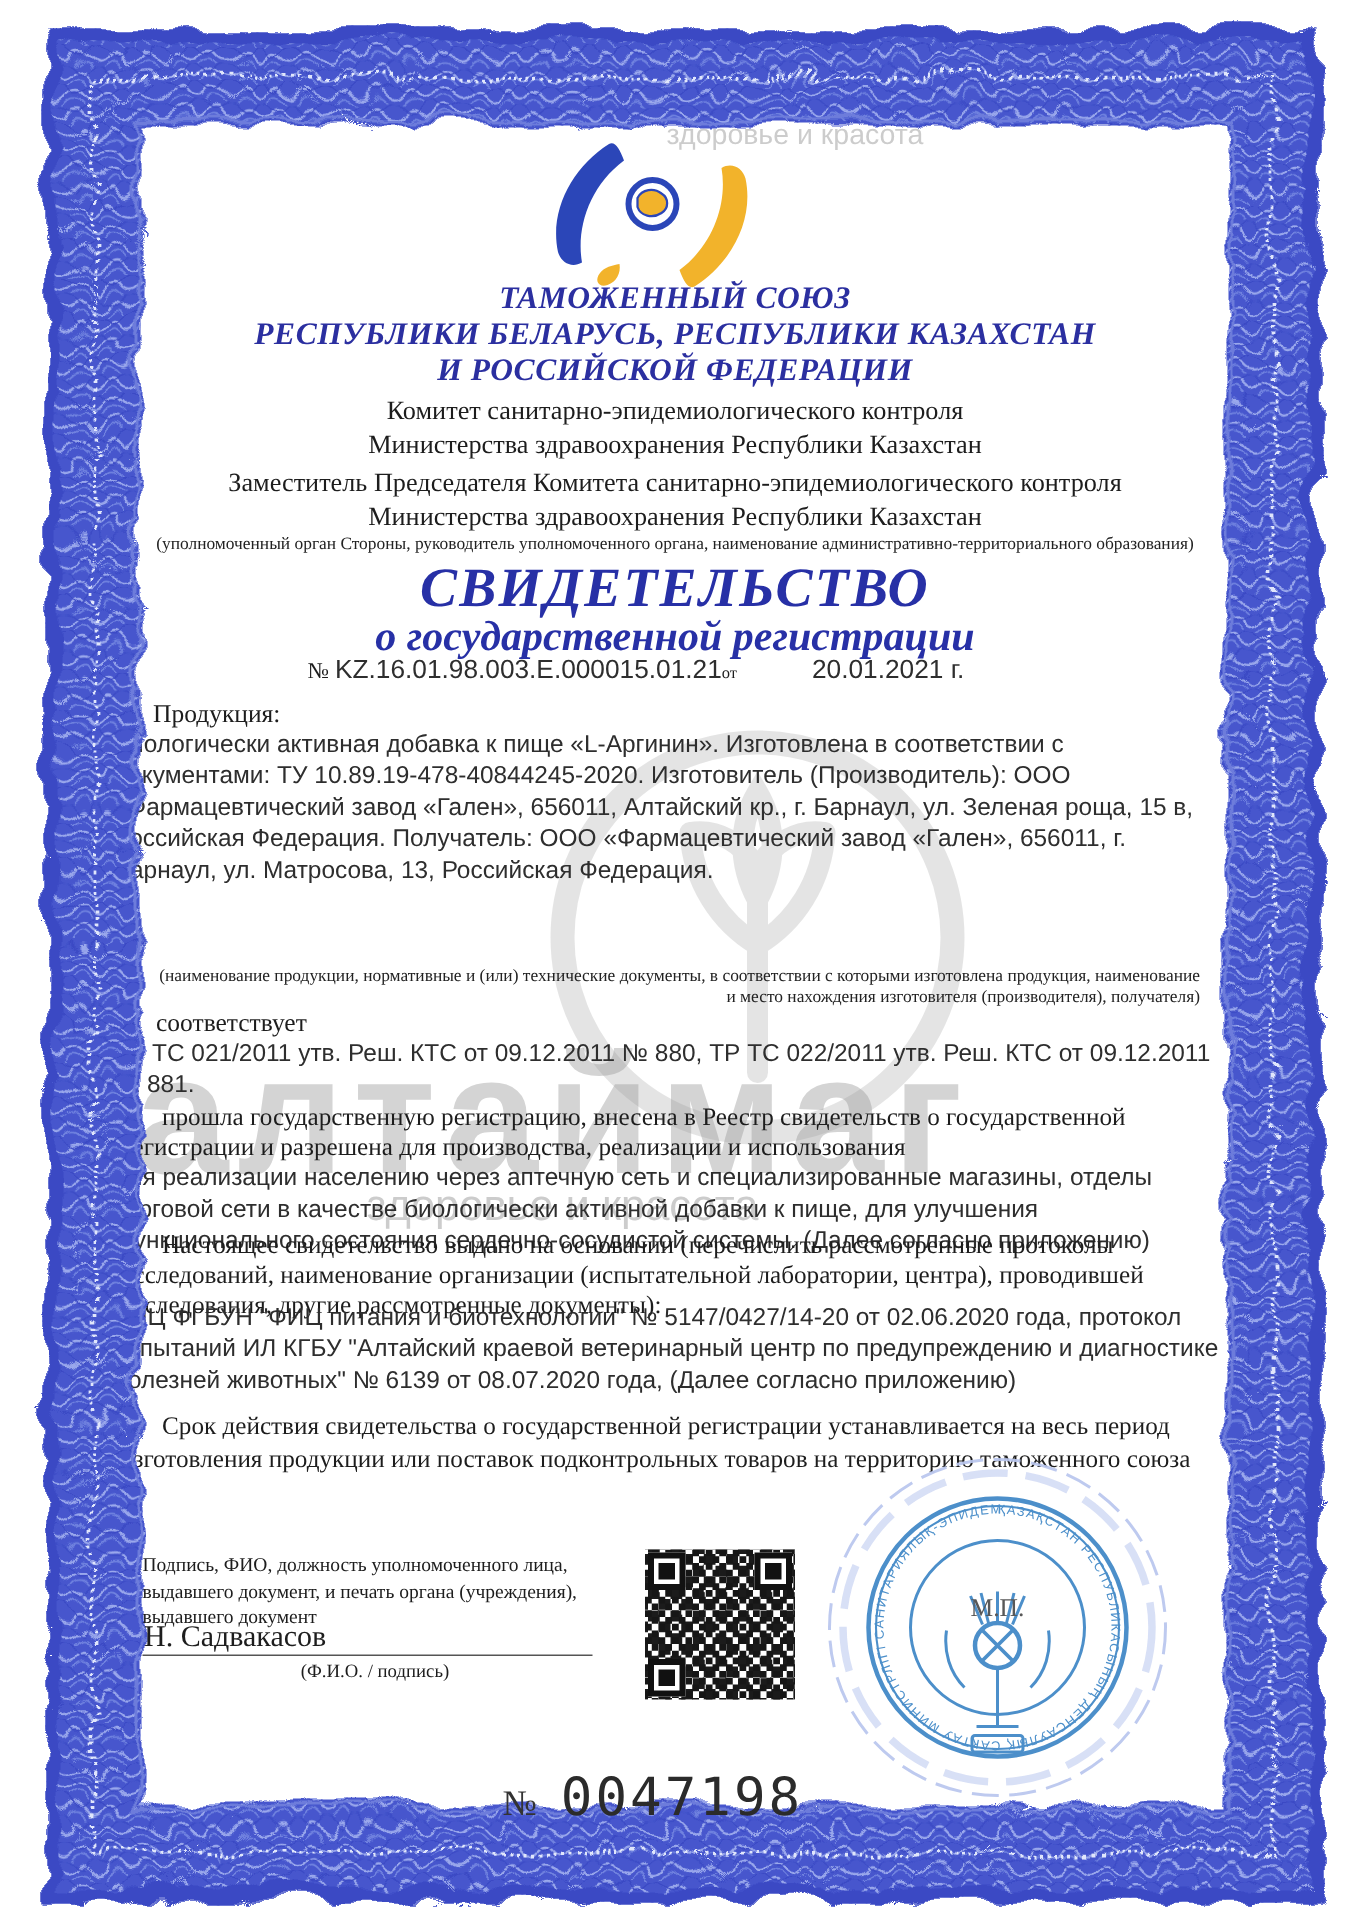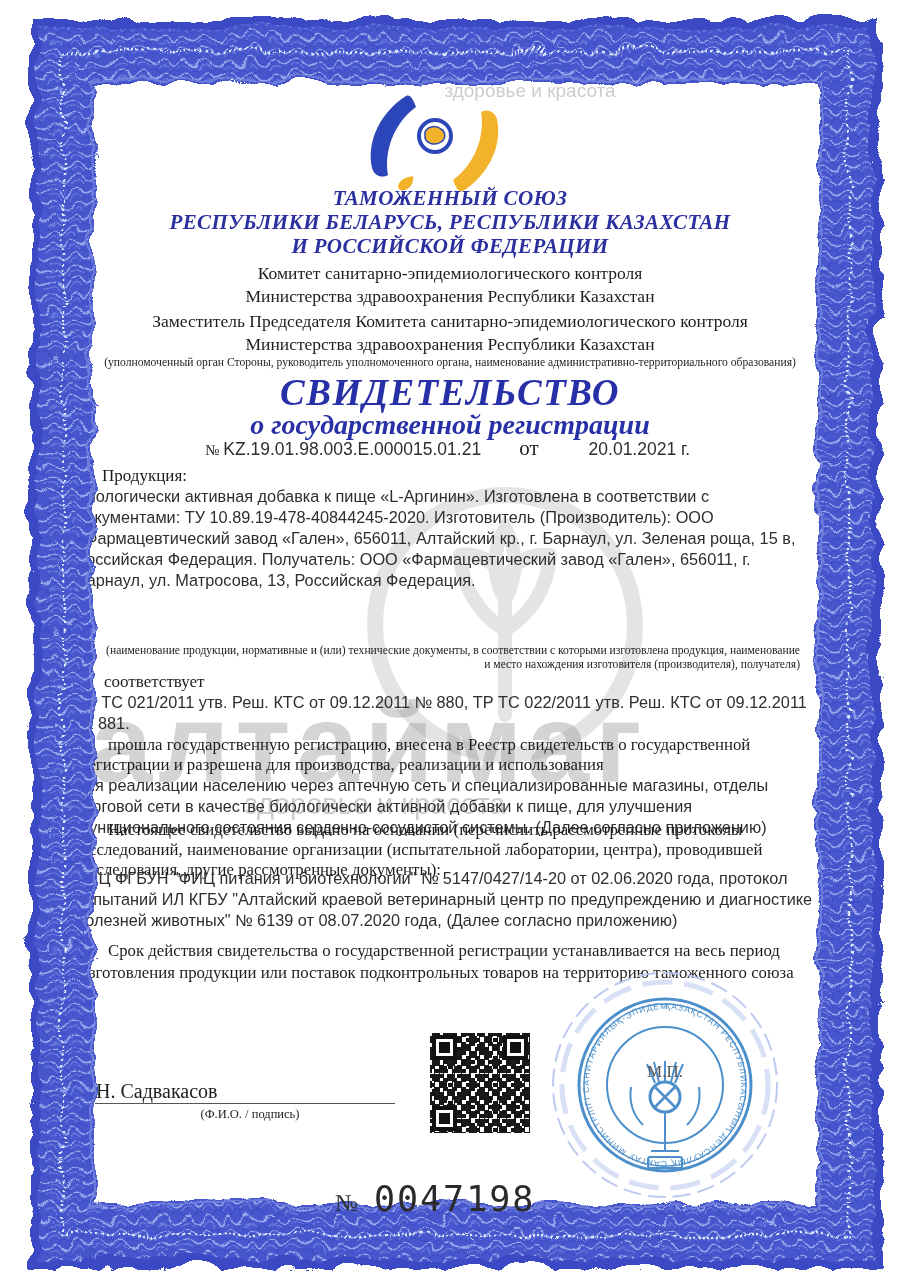--- a/index.html
+++ b/index.html
@@ -65,22 +65,22 @@
   <div class="abs ctr serif committee" style="top:262px;">Комитет санитарно-эпидемиологического контроля</div>
   <div class="abs ctr serif committee" style="top:285px;">Министерства здравоохранения Республики Казахстан</div>
   <div class="abs serif committee" style="left:100px;top:310px;width:700px;text-align:center;">Заместитель Председателя Комитета санитарно-эпидемиологического контроля Министерства здравоохранения Республики Казахстан</div>
   <div class="abs ctr serif finenote" style="top:356px;">(уполномоченный орган Стороны, руководитель уполномоченного органа, наименование административно-территориального образования)</div>
 
   <div class="abs ctr title-main" style="top:371px;">СВИДЕТЕЛЬСТВО</div>
   <div class="abs ctr title-sub" style="top:409px;">о государственной регистрации</div>
 
   <div class="abs numrow" style="left:205px;top:436px;">
     <span class="serif" style="font-size:15px;">№</span>
-    <span class="sans" style="margin-left:4px;font-size:17.5px;">KZ.19.01.98.003.E.000015.01.21</span>
-    <span class="serif" style="margin-left:38px;font-size:21px;">от</span>
+    <span class="sans" style="margin-left:4px;font-size:17.5px;">KZ.16.01.98.003.E.000015.01.21</span>
+    <span class="serif" style="font-size:11px;">от</span>
     <span class="sans" style="margin-left:50px;font-size:17.5px;">20.01.2021 г.</span>
   </div>
 
   <div class="abs serif" style="left:102px;top:466px;font-size:17px;">Продукция:</div>
   <div class="abs sans para-sans" style="left:76px;top:486px;width:738px;">Биологически активная добавка к пище «L-Аргинин». Изготовлена в соответствии с документами: ТУ 10.89.19-478-40844245-2020. Изготовитель (Производитель): ООО «Фармацевтический завод «Гален», 656011, Алтайский кр., г. Барнаул, ул. Зеленая роща, 15 в, Российская Федерация. Получатель: ООО «Фармацевтический завод «Гален», 656011, г. Барнаул, ул. Матросова, 13, Российская Федерация.</div>
 
   <div class="abs serif finenote" style="left:100px;top:644px;width:700px;text-align:right;">(наименование продукции, нормативные и (или) технические документы, в соответствии с которыми изготовлена продукция, наименование и место нахождения изготовителя (производителя), получателя)</div>
 
   <div class="abs serif" style="left:104px;top:672px;font-size:17px;">соответствует</div>
   <div class="abs sans para-sans" style="left:76px;top:692px;width:738px;">ТР ТС 021/2011 утв. Реш. КТС от 09.12.2011 № 880, ТР ТС 022/2011 утв. Реш. КТС от 09.12.2011 № 881.</div>
@@ -133,20 +133,21 @@
     </defs>
     <g filter="url(#wavy)">
       <rect x="59" y="47" width="786" height="1184" fill="none" stroke="#4656cd" stroke-width="64"></rect>
       <rect x="59" y="47" width="786" height="1184" fill="none" stroke="url(#wavepat)" stroke-width="64"></rect>
       <rect x="59" y="47" width="786" height="1184" fill="none" stroke="#e0e6fb" stroke-width="2.5" stroke-dasharray="2 3"></rect>
       <rect x="31" y="19" width="842" height="1240" fill="none" stroke="#3b4ac4" stroke-width="8"></rect>
       <rect x="88" y="76" width="728" height="1126" fill="none" stroke="#6d7cdb" stroke-width="2"></rect>
     </g>
   </svg>
 
+  <div class="abs serif sig-caption" style="left:95px;top:1034px;width:335px;">Подпись, ФИО,  должность уполномоченного лица, выдавшего документ, и печать органа (учреждения), выдавшего документ</div>
   <div class="abs serif sig-name" style="left:96px;top:1080px;">Н. Садвакасов</div>
   <div class="abs sig-line" style="left:95px;top:1103px;width:300px;"></div>
   <div class="abs serif sig-sub" style="left:140px;top:1107px;width:220px;text-align:center;">(Ф.И.О. / подпись)</div>
 
   <div class="qr">
     <div class="f tl"></div>
     <div class="f tr"></div>
     <div class="f bl"></div>
   </div>
 

